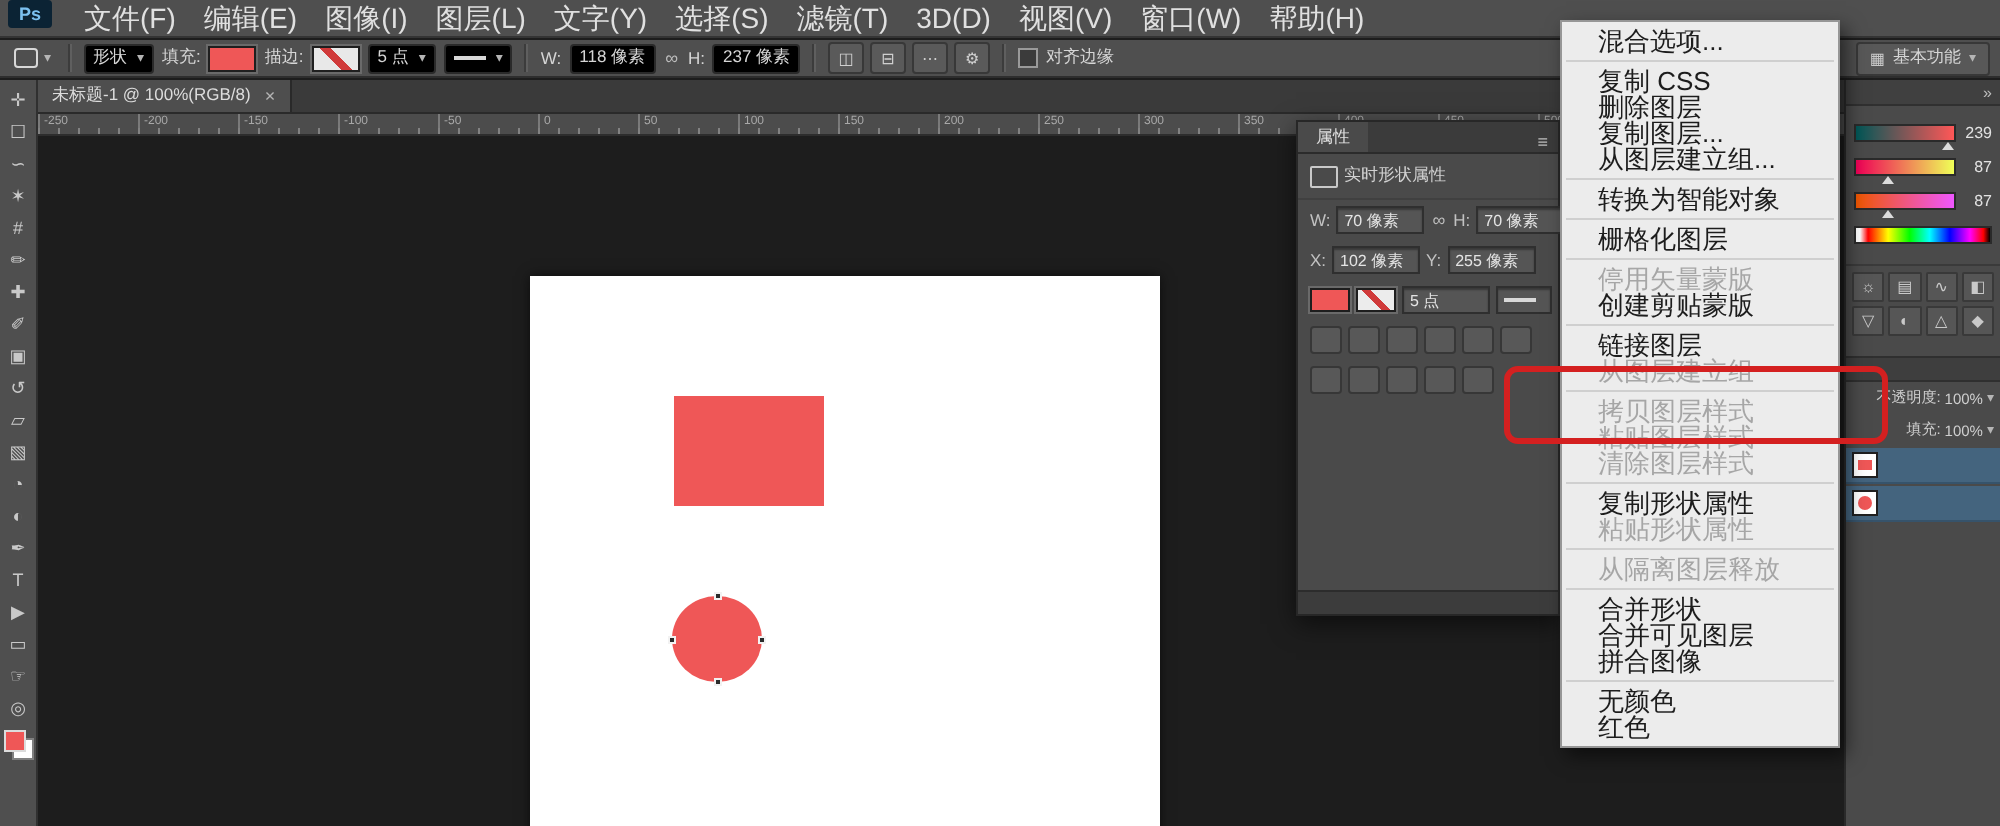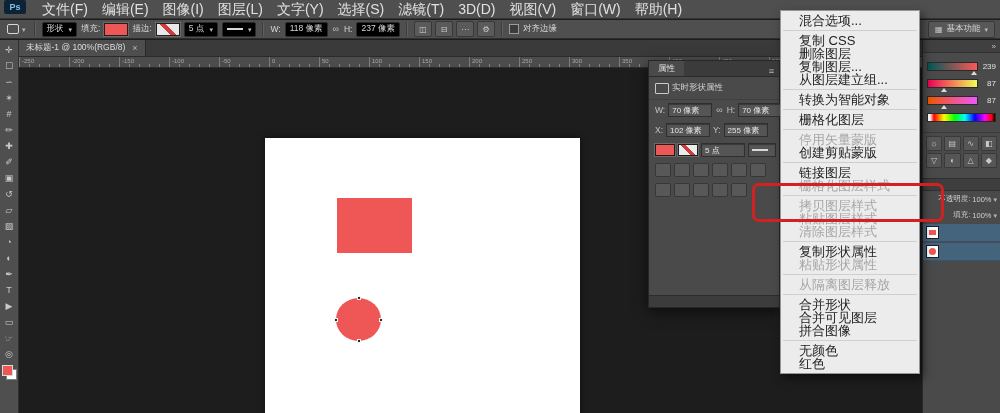--- a/index.html
+++ b/index.html
@@ -450,21 +450,21 @@
       <div class="ctx-item"><span class="ctx-label">从图层建立组...</span></div>
       <div class="ctx-item sep"><span class="ctx-label"></span></div>
       <div class="ctx-item"><span class="ctx-label">转换为智能对象</span></div>
       <div class="ctx-item sep"><span class="ctx-label"></span></div>
       <div class="ctx-item"><span class="ctx-label">栅格化图层</span></div>
       <div class="ctx-item sep"><span class="ctx-label"></span></div>
       <div class="ctx-item disabled"><span class="ctx-label">停用矢量蒙版</span></div>
       <div class="ctx-item"><span class="ctx-label">创建剪贴蒙版</span></div>
       <div class="ctx-item sep"><span class="ctx-label"></span></div>
       <div class="ctx-item"><span class="ctx-label">链接图层</span></div>
-      <div class="ctx-item disabled"><span class="ctx-label">栅格化图层样式</span></div>
+      <div class="ctx-item disabled"><span class="ctx-label">从图层建立组</span></div>
       <div class="ctx-item sep"><span class="ctx-label"></span></div>
       <div class="ctx-item disabled"><span class="ctx-label">拷贝图层样式</span></div>
       <div class="ctx-item disabled"><span class="ctx-label">粘贴图层样式</span></div>
       <div class="ctx-item disabled"><span class="ctx-label">清除图层样式</span></div>
       <div class="ctx-item sep"><span class="ctx-label"></span></div>
       <div class="ctx-item"><span class="ctx-label">复制形状属性</span></div>
       <div class="ctx-item disabled"><span class="ctx-label">粘贴形状属性</span></div>
       <div class="ctx-item sep"><span class="ctx-label"></span></div>
       <div class="ctx-item disabled"><span class="ctx-label">从隔离图层释放</span></div>
       <div class="ctx-item sep"><span class="ctx-label"></span></div>

